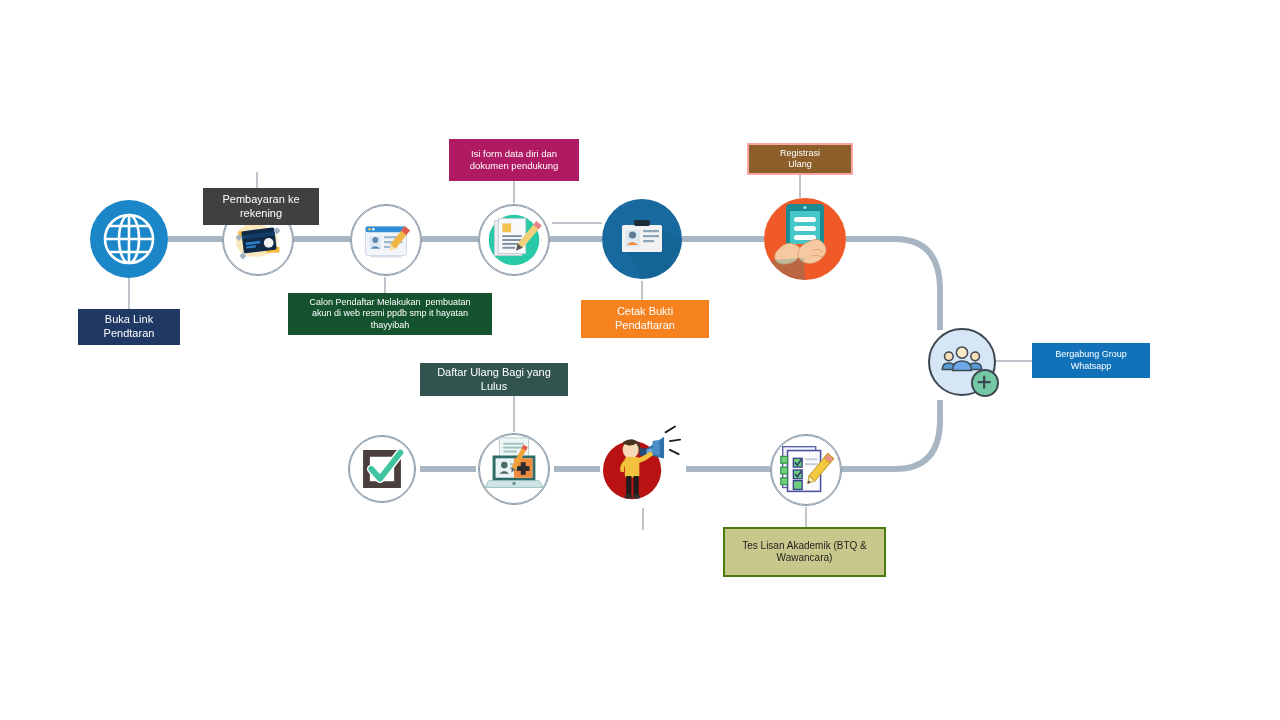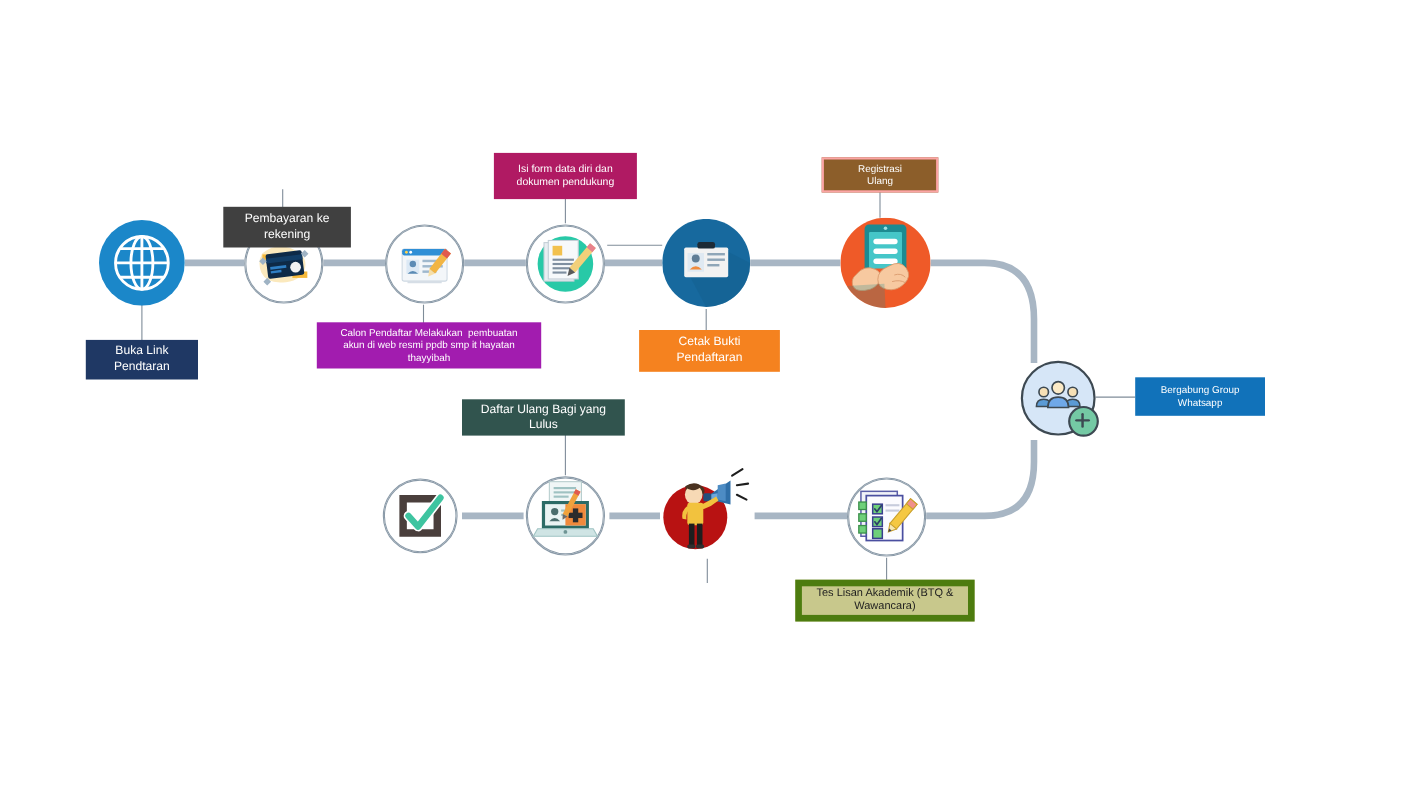--- a/index.html
+++ b/index.html
@@ -311,21 +311,21 @@
   </div>
 
   <div class="label" style="left:78px;top:309px;width:102px;height:36px;background:#1f3864;font-size:11px;">
     <span>Buka Link<br>Pendtaran</span>
   </div>
 
   <div class="label" style="left:203px;top:140px;width:116px;height:37px;background:#404040;font-size:11px;margin-top:48px;">
     <span>Pembayaran ke<br>rekening</span>
   </div>
 
-  <div class="label" style="left:288px;top:293px;width:204px;height:42px;background:#a21caf;font-size:9px;">
+  <div class="label" style="left:288px;top:293px;width:204px;height:42px;background:#14532d;font-size:9px;">
     <span>Calon Pendaftar Melakukan&nbsp;&nbsp;pembuatan<br>akun di web resmi ppdb smp it hayatan<br>thayyibah</span>
   </div>
 
   <div class="label" style="left:449px;top:139px;width:130px;height:42px;background:#b01a63;font-size:9.5px;justify-content:center;">
     <span>Isi form data diri dan<br>dokumen pendukung</span>
   </div>
 
   <div class="label" style="left:581px;top:300px;width:128px;height:38px;background:#f5821f;font-size:11px;">
     <span>Cetak Bukti<br>Pendaftaran</span>
   </div>
@@ -336,17 +336,17 @@
 
   <div class="label" style="left:1032px;top:343px;width:118px;height:35px;background:#1172ba;font-size:9px;">
     <span>Bergabung Group<br>Whatsapp</span>
   </div>
 
   <div class="label" style="left:420px;top:363px;width:148px;height:33px;background:#31544e;font-size:11px;">
     <span>Daftar Ulang Bagi yang<br>Lulus</span>
   </div>
 
 
-  <div class="label" style="left:723px;top:527px;width:163px;height:38px;background:#c8c88c;border:6px solid #4d7c0f;color:#1e1e1e;font-size:10px;">
+  <div class="label" style="left:723px;top:527px;width:163px;height:50px;background:#c8c88c;border:2px solid #4d7c0f;color:#1e1e1e;font-size:10px;">
     <span>Tes Lisan Akademik (BTQ &amp;<br>Wawancara)</span>
   </div>
 
 </div>
 
 </body></html>

